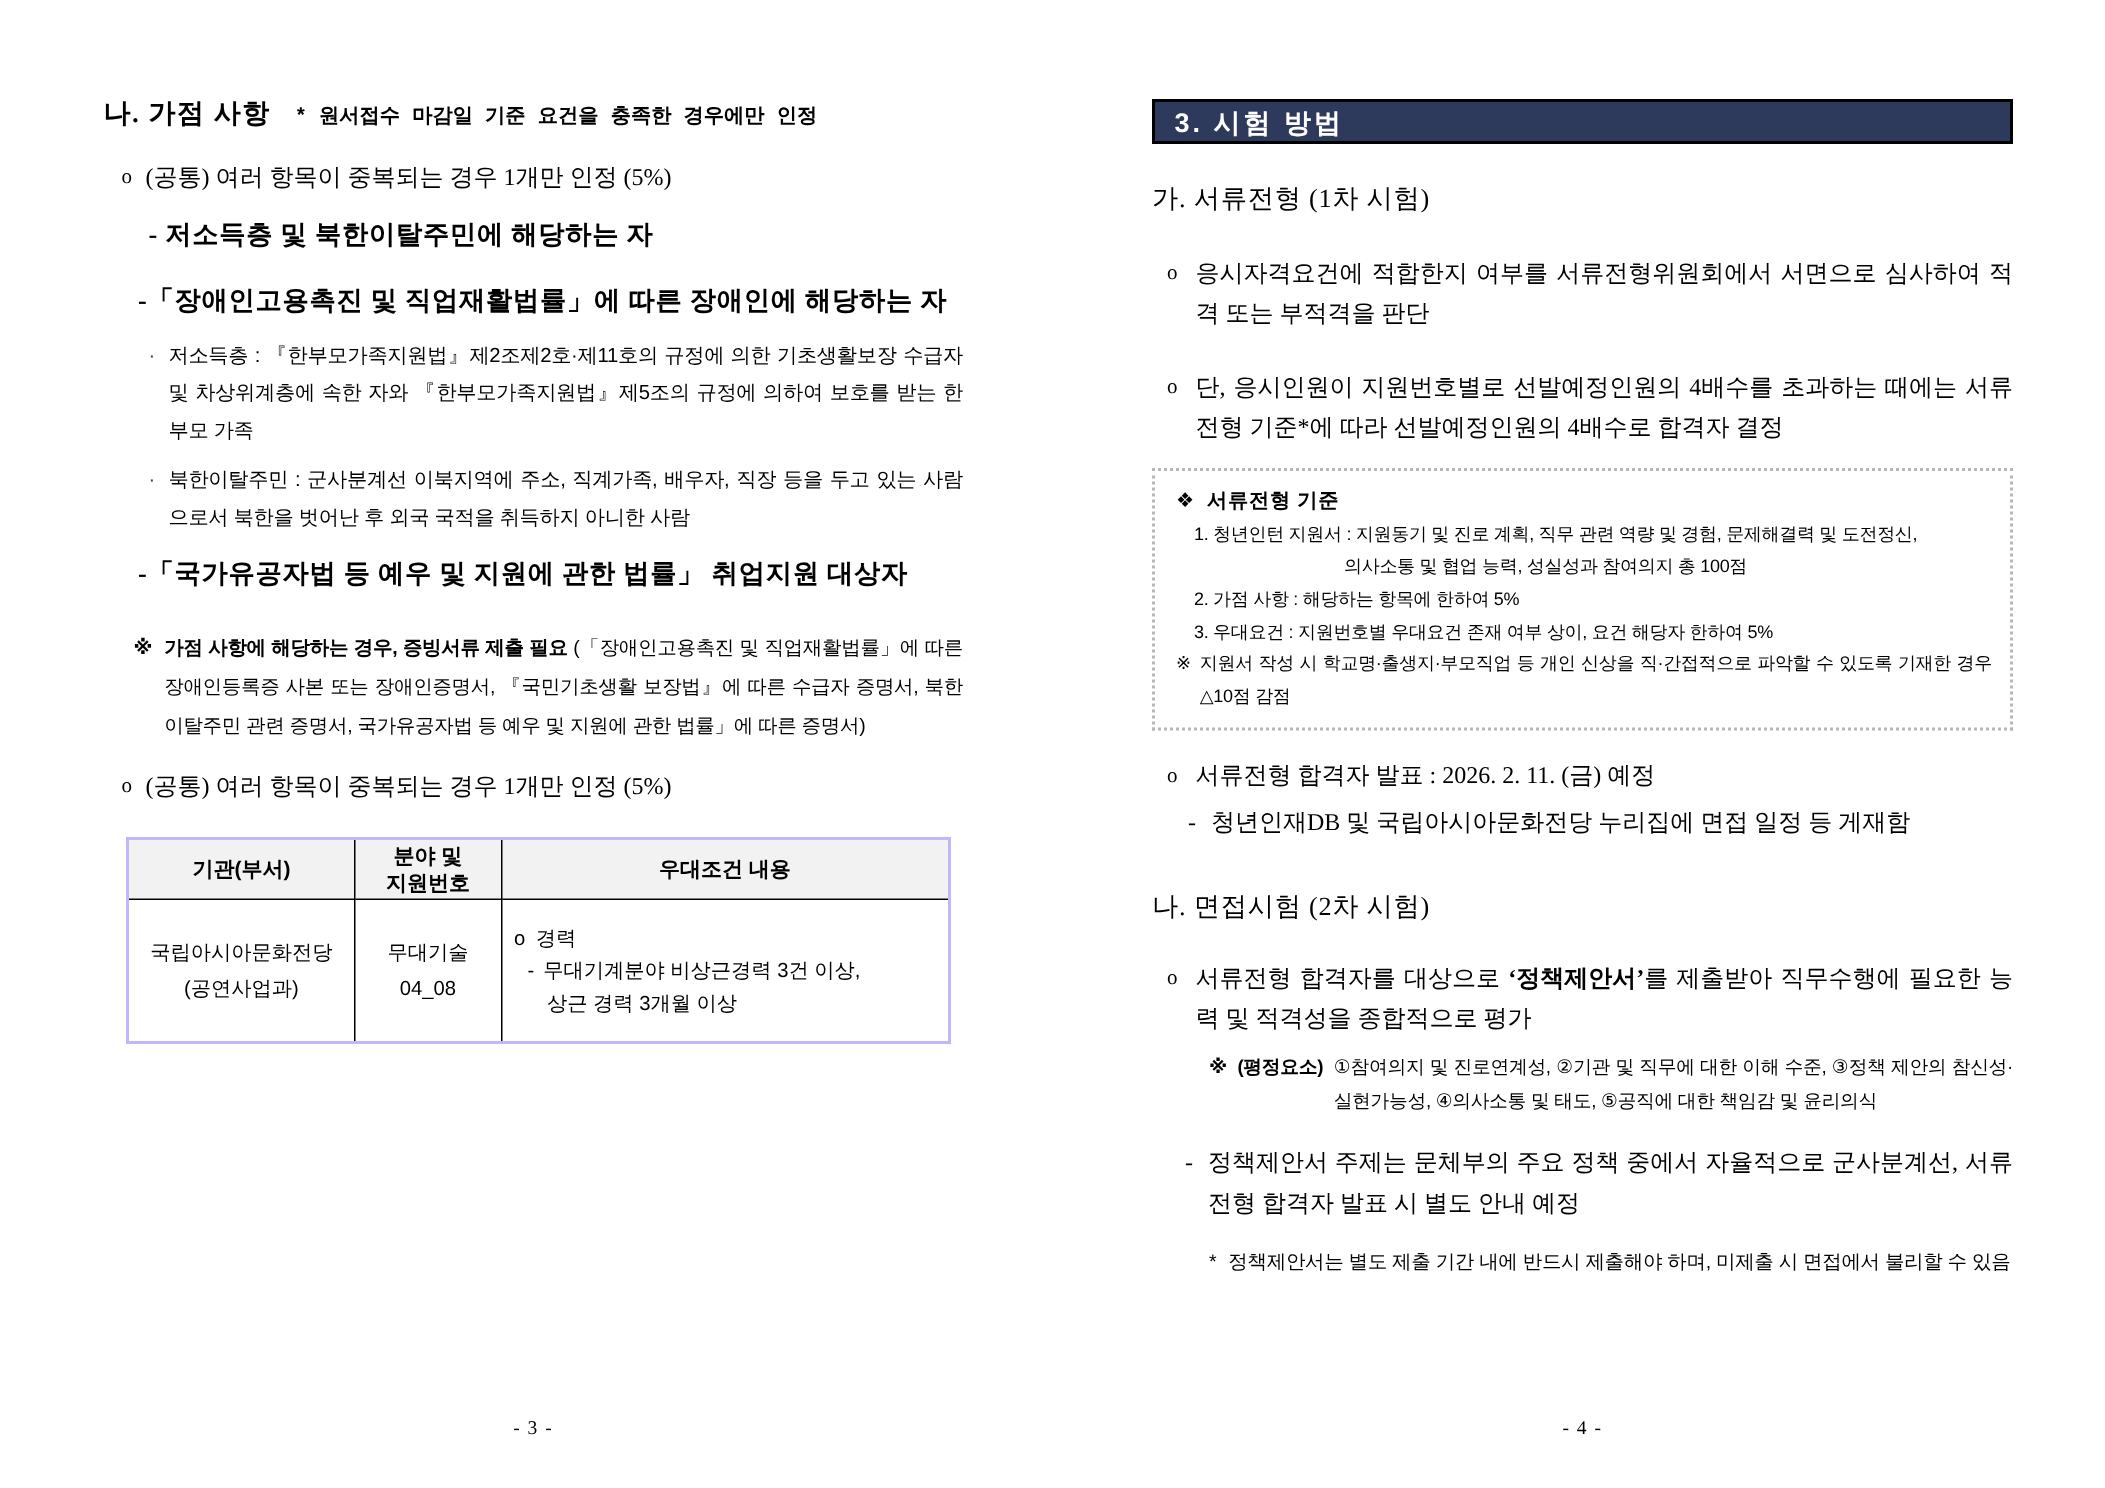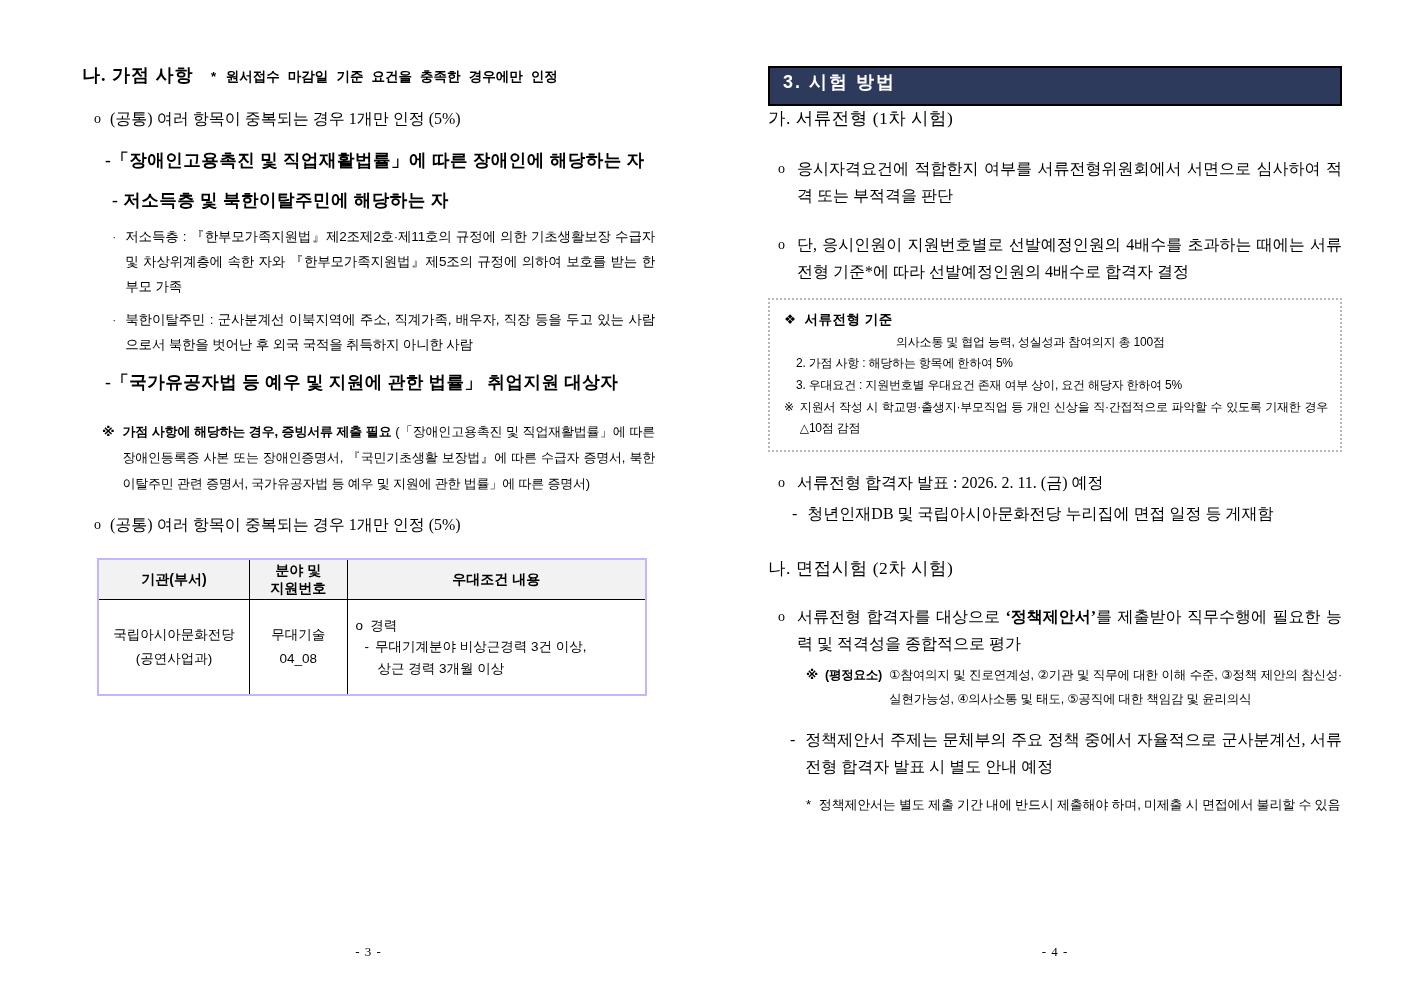--- a/index.html
+++ b/index.html
@@ -5,21 +5,21 @@
   * { margin:0; padding:0; box-sizing:border-box; }
   html,body { width:1403px; height:992px; }
   body { background:#ffffff; }
 
   .sheet {
     position:relative; width:1403px; height:992px; background:#ffffff;
     color:#000; font-family:"Liberation Serif","DejaVu Serif",serif;
     overflow:hidden;
   }
   .page { position:absolute; top:0; bottom:0; }
-  .page--left  { left:82px;  width:573px; }
+  .page--left  { left:69px;  width:573px; }
   .page--right { left:768px; width:574px; }
 
   .gothic { font-family:"Liberation Sans","DejaVu Sans",sans-serif; }
 
   
   .hd-row { display:flex; align-items:baseline; margin-top:63px; gap:16px; }
   .hd-main { font-size:18px; font-weight:bold; letter-spacing:1px; white-space:nowrap; }
   .hd-note { font-family:Liberation Mono, monospace; font-size:13.5px; font-weight:bold; white-space:nowrap; }
 
   .o-line { margin-top:20px; padding-left:12px; font-size:16px; display:flex; gap:9px; line-height:1.45; }
@@ -54,27 +54,27 @@
   .td-center { text-align:center; white-space:pre-line; line-height:1.8; }
   .td-detail { padding:6px 6px 6px 8px; line-height:1.6; }
   .td-detail .d1 { display:flex; gap:7px; }
   .td-detail .d2 { display:flex; gap:6px; padding-left:9px; }
   .td-detail .d3 { padding-left:22px; }
 
   .pagenum { position:absolute; bottom:32px; left:0; right:0; text-align:center;
              font-size:13px; letter-spacing:1px; }
 
   
-  .banner { margin-top:66px; height:40px; background:var(--banner-bg,#2e3a5c);
+  .banner { margin-top:66px; height:30px; background:var(--banner-bg,#2e3a5c);
             border:2px solid #000; color:var(--banner-text,#fff);
             font-family:"Liberation Sans","DejaVu Sans",sans-serif;
             font-weight:bold; font-size:18px; line-height:29px;
             padding-left:13px; letter-spacing:2px; }
 
-  .sec-hd { font-size:17.5px; letter-spacing:0.5px; }
+  .sec-hd { margin-top:24px; font-size:17.5px; letter-spacing:0.5px; }
   .sec-hd--na { margin-top:30px; }
 
   .rb { margin-top:22px; padding-left:10px; display:flex; gap:12px;
         font-size:16px; line-height:1.68; }
   .rb .o-mark { font-size:14px; line-height:1.9; }
   .rb .txt { text-align:justify; }
   .rb--first { margin-top:26px; }
 
   .cbox { margin-top:12px; border:2px dotted var(--box-border,#b7b7b7);
           padding:8px 12px 10px 14px;
@@ -114,22 +114,22 @@
     <div class="hd-row">
       <span class="hd-main">나. 가점 사항</span>
       <span class="hd-note gothic">* 원서접수 마감일 기준 요건을 충족한 경우에만 인정</span>
     </div>
 
     <div class="o-line">
       <span class="o-mark">o</span>
       <span class="txt">(공통) 여러 항목이 중복되는 경우 1개만 인정 (5%)</span>
     </div>
 
+    <div class="law-line law-line--sp">- 저소득층 및 북한이탈주민에 해당하는 자</div>
     <div class="law-line">-「장애인고용촉진 및 직업재활법률」에 따른 장애인에 해당하는 자</div>
-    <div class="law-line law-line--sp">- 저소득층 및 북한이탈주민에 해당하는 자</div>
 
     <div class="sub-row">
       <span class="dot">·</span>
       <span class="txt">저소득층 : 『한부모가족지원법』제2조제2호·제11호의 규정에 의한 기초생활보장 수급자 및 차상위계층에 속한 자와 『한부모가족지원법』제5조의 규정에 의하여 보호를 받는 한부모 가족</span>
     </div>
 
     <div class="sub-row" style="margin-top:8px">
       <span class="dot">·</span>
       <span class="txt">북한이탈주민 : 군사분계선 이북지역에 주소, 직계가족, 배우자, 직장 등을 두고 있는 사람으로서 북한을 벗어난 후 외국 국적을 취득하지 아니한 사람</span>
     </div>
@@ -199,20 +199,21 @@
     <div class="rb">
       <span class="o-mark">o</span>
       <span class="txt">단, 응시인원이 지원번호별로 선발예정인원의 4배수를 초과하는 때에는 서류전형 기준*에 따라 선발예정인원의 4배수로 합격자 결정</span>
     </div>
 
     <div class="cbox">
       <div class="cbox-title">
         <span>❖</span>
         <span>서류전형 기준</span>
       </div>
+      <div class="cbox-item">1. 청년인턴 지원서 : 지원동기 및 진로 계획, 직무 관련 역량 및 경험, 문제해결력 및 도전정신,</div>
       <div class="cbox-cont">의사소통 및 협업 능력, 성실성과 참여의지 총 100점</div>
       <div class="cbox-item">2. 가점 사항 : 해당하는 항목에 한하여 5%</div>
       <div class="cbox-item">3. 우대요건 : 지원번호별 우대요건 존재 여부 상이, 요건 해당자 한하여 5%</div>
       <div class="cbox-note">
         <span>※</span>
         <span class="txt">지원서 작성 시 학교명·출생지·부모직업 등 개인 신상을 직·간접적으로 파악할 수 있도록 기재한 경우 △10점 감점</span>
       </div>
     </div>
 
     <div class="rb" style="margin-top:18px">

